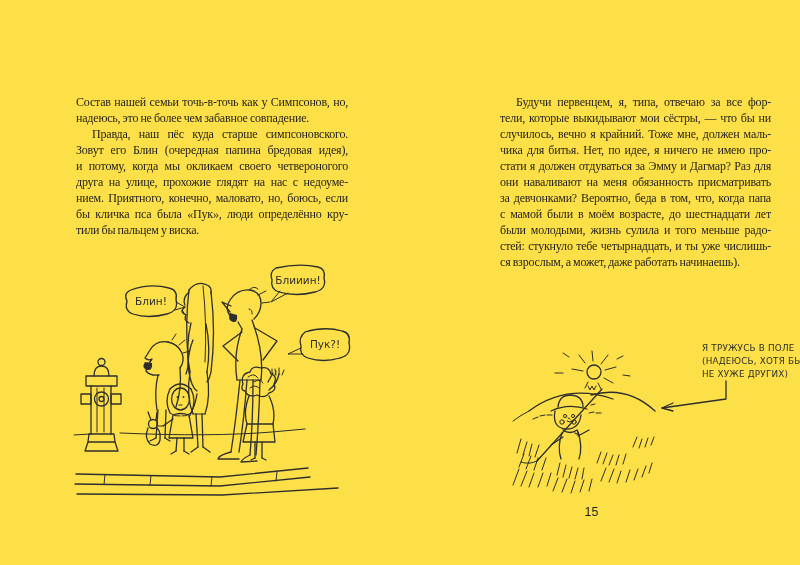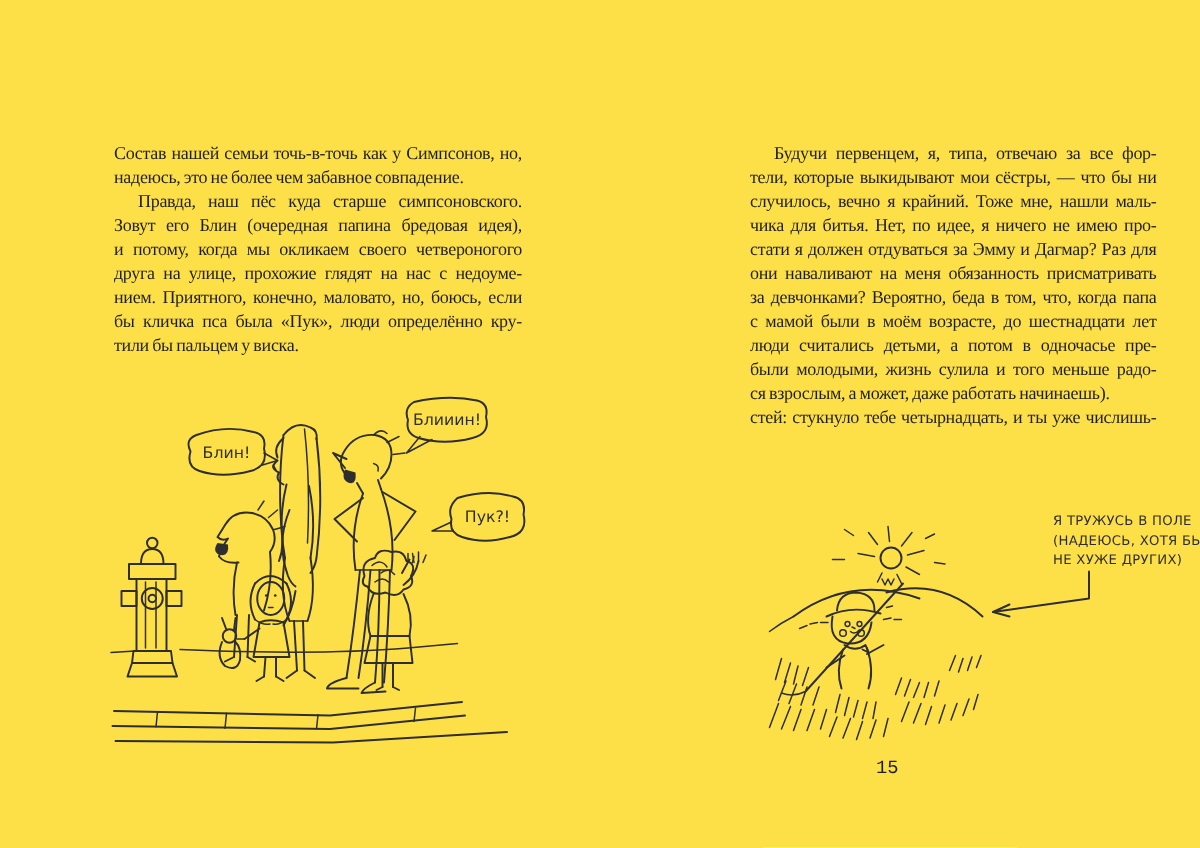--- a/index.html
+++ b/index.html
@@ -30,21 +30,21 @@
                  fill:#2e2e2e; text-anchor:middle; }
 
   
   .annotation { position:absolute; left:658px; top:342px; width:102px;
                 font-family:"DejaVu Sans", sans-serif; font-size:8.8px;
                 line-height:13.2px; letter-spacing:0.2px; color:#2e2e2e;margin-left:44px; }
 
   
   .page-number { position:absolute; left:456px; top:505px; width:271px;
                  text-align:center; font-size:12.5px; color:#1f1f1f;
-                 font-family:Liberation Mono, monospace; }
+                 font-family:Liberation Sans, sans-serif; }
 </style>
 </head>
 <body>
 
 <div class="spread">
 
   <section>
 
     <div class="text-col left-col">
       <div class="para">
@@ -180,30 +180,29 @@
       </g>
     </svg>
   </section>
 
   <section>
 
     <div class="text-col right-col">
       <div class="para indent">
           <div class="tline">Будучи первенцем, я, типа, отвечаю за все фор-</div>
           <div class="tline">тели, которые выкидывают мои сёстры, — что бы ни</div>
-          <div class="tline">случилось, вечно я крайний. Тоже мне, нашли маль-</div>
+          <div class="tline">случилось, вечно я крайний. Тоже мне, должен маль-</div>
           <div class="tline">чика для битья. Нет, по идее, я ничего не имею про-</div>
           <div class="tline">стати я должен отдуваться за Эмму и Дагмар? Раз для</div>
           <div class="tline">они наваливают на меня обязанность присматривать</div>
           <div class="tline">за девчонками? Вероятно, беда в том, что, когда папа</div>
           <div class="tline">с мамой были в моём возрасте, до шестнадцати лет</div>
-          <div class="tline">люди считались детьми, а потом в одночасье пре-</div>
           <div class="tline">были молодыми, жизнь сулила и того меньше радо-</div>
+          <div class="tline">стей: стукнуло тебе четырнадцать, и ты уже числишь-</div>
           <div class="tline tline-last">ся взрослым, а может, даже работать начинаешь).</div>
-          <div class="tline">стей: стукнуло тебе четырнадцать, и ты уже числишь-</div>
         </div>
     </div>
 
     <svg class="illus-right" width="250" height="160" viewBox="0 0 250 160">
 
       <g>
         <circle class="ink" cx="89" cy="37" r="7"></circle>
         <path class="ink-thin" d="M88,26 L87,16 M96,29 L103,20 M100,35 L111,32 M99,43 L108,48 M80,28 L74,20 M78,36 L67,34 M93,48 l3,6 M83,47 l-3,6"></path>
         <path class="ink-thin" d="M83,51 l2,4 l2,-4 l2,4 l2,-4"></path>
         <path class="ink-thin" d="M112,24 l6,-3 M118,40 l7,1 M64,22 l-6,-4 M58,38 l-8,0"></path>

